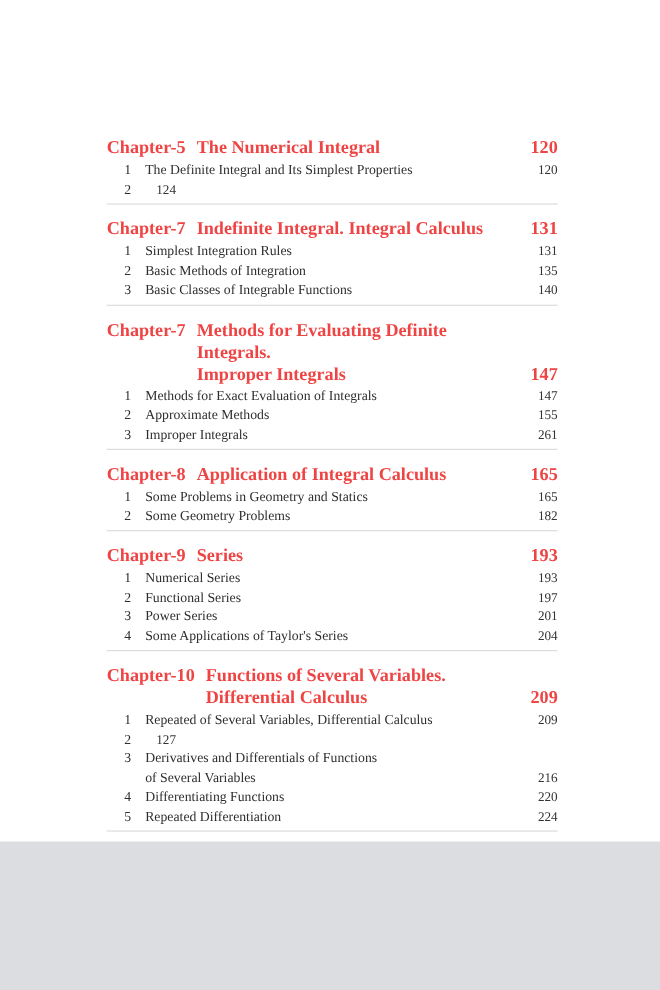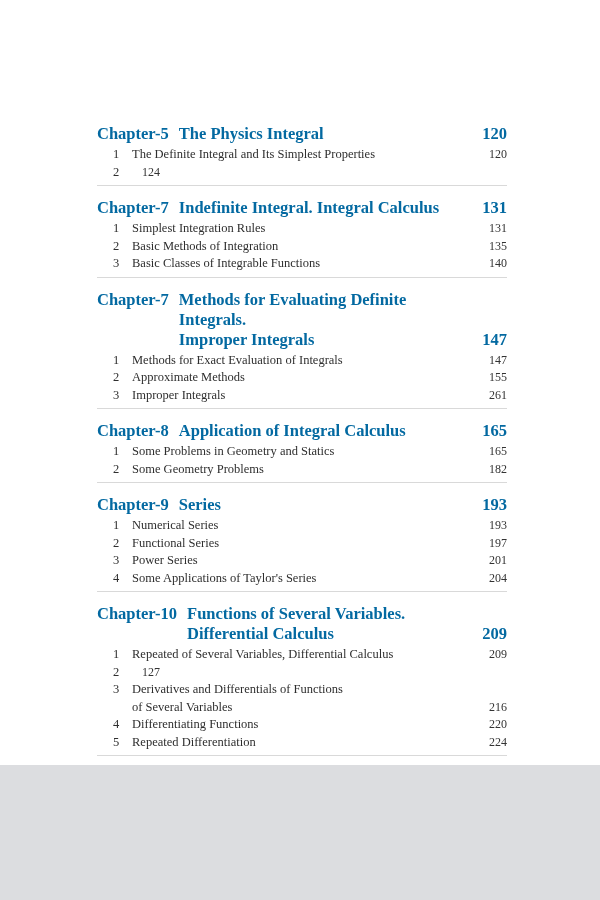--- a/index.html
+++ b/index.html
@@ -20,21 +20,21 @@
   }
 
   .chapter { margin-bottom: 12px; }
 
   .heading {
     display: flex;
     justify-content: space-between;
     font-weight: bold;
     font-size: 16.5px;
     line-height: 20px;
-    color: #0369a1;
+    color: #ef4444;
     margin-bottom: 2px;
   }
   .heading-left { display: flex; align-items: flex-start; flex: 1; min-width: 0; }
   .ch-label { white-space: nowrap; }
   .ch-title { margin-left: 10px; }
   .ch-page { align-self: flex-end; line-height: 20px; margin-left: 12px; }
 
   .items { width: 100%; }
   .item {
     display: flex;
@@ -64,21 +64,21 @@
 </style>
 </head>
 <body>
 
 <div class="page">
   <div class="toc" id="toc">
   <section class="chapter">
     <div class="heading">
       <div class="heading-left">
         <span class="ch-label">Chapter-5</span>
-        <span class="ch-title">The Physics Integral</span>
+        <span class="ch-title">The Numerical Integral</span>
       </div>
       <span class="ch-page">120</span>
     </div>
     <div class="items">
   <div class="item">
     <span class="item-num">1</span>
     <span class="item-title">The Definite Integral and Its Simplest Properties</span>
     <span class="item-page">120</span>
   </div>
 

